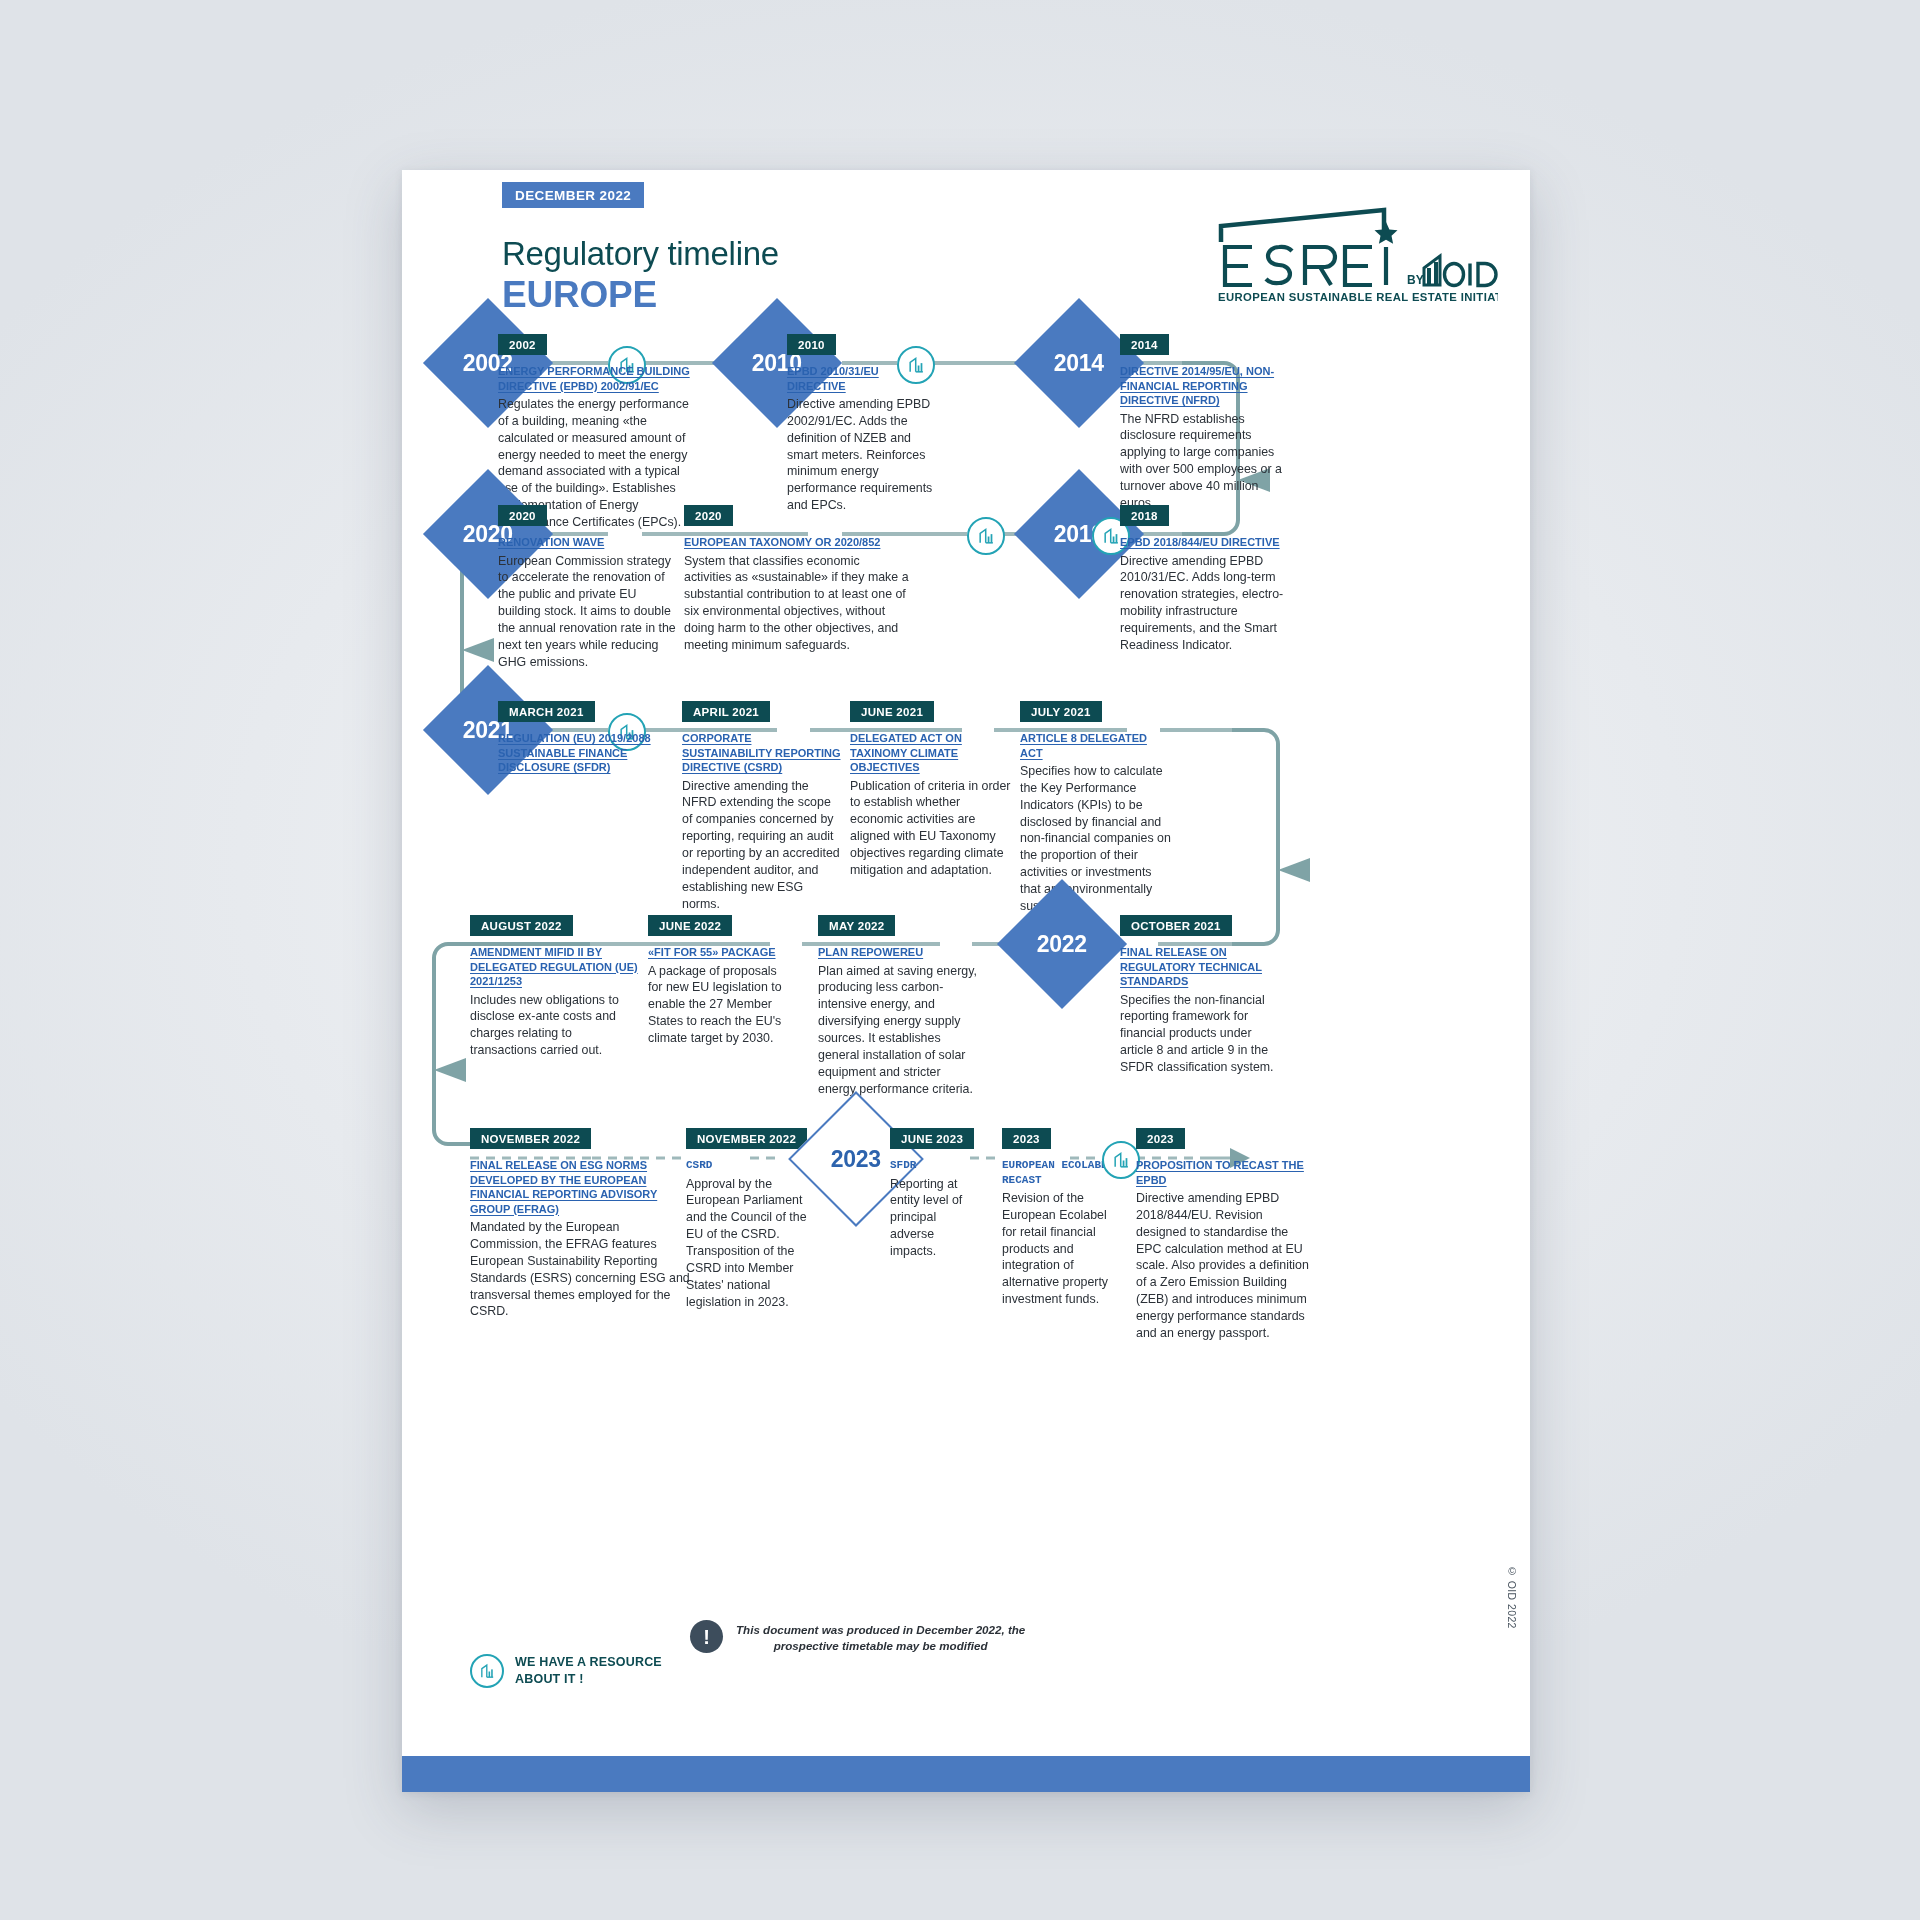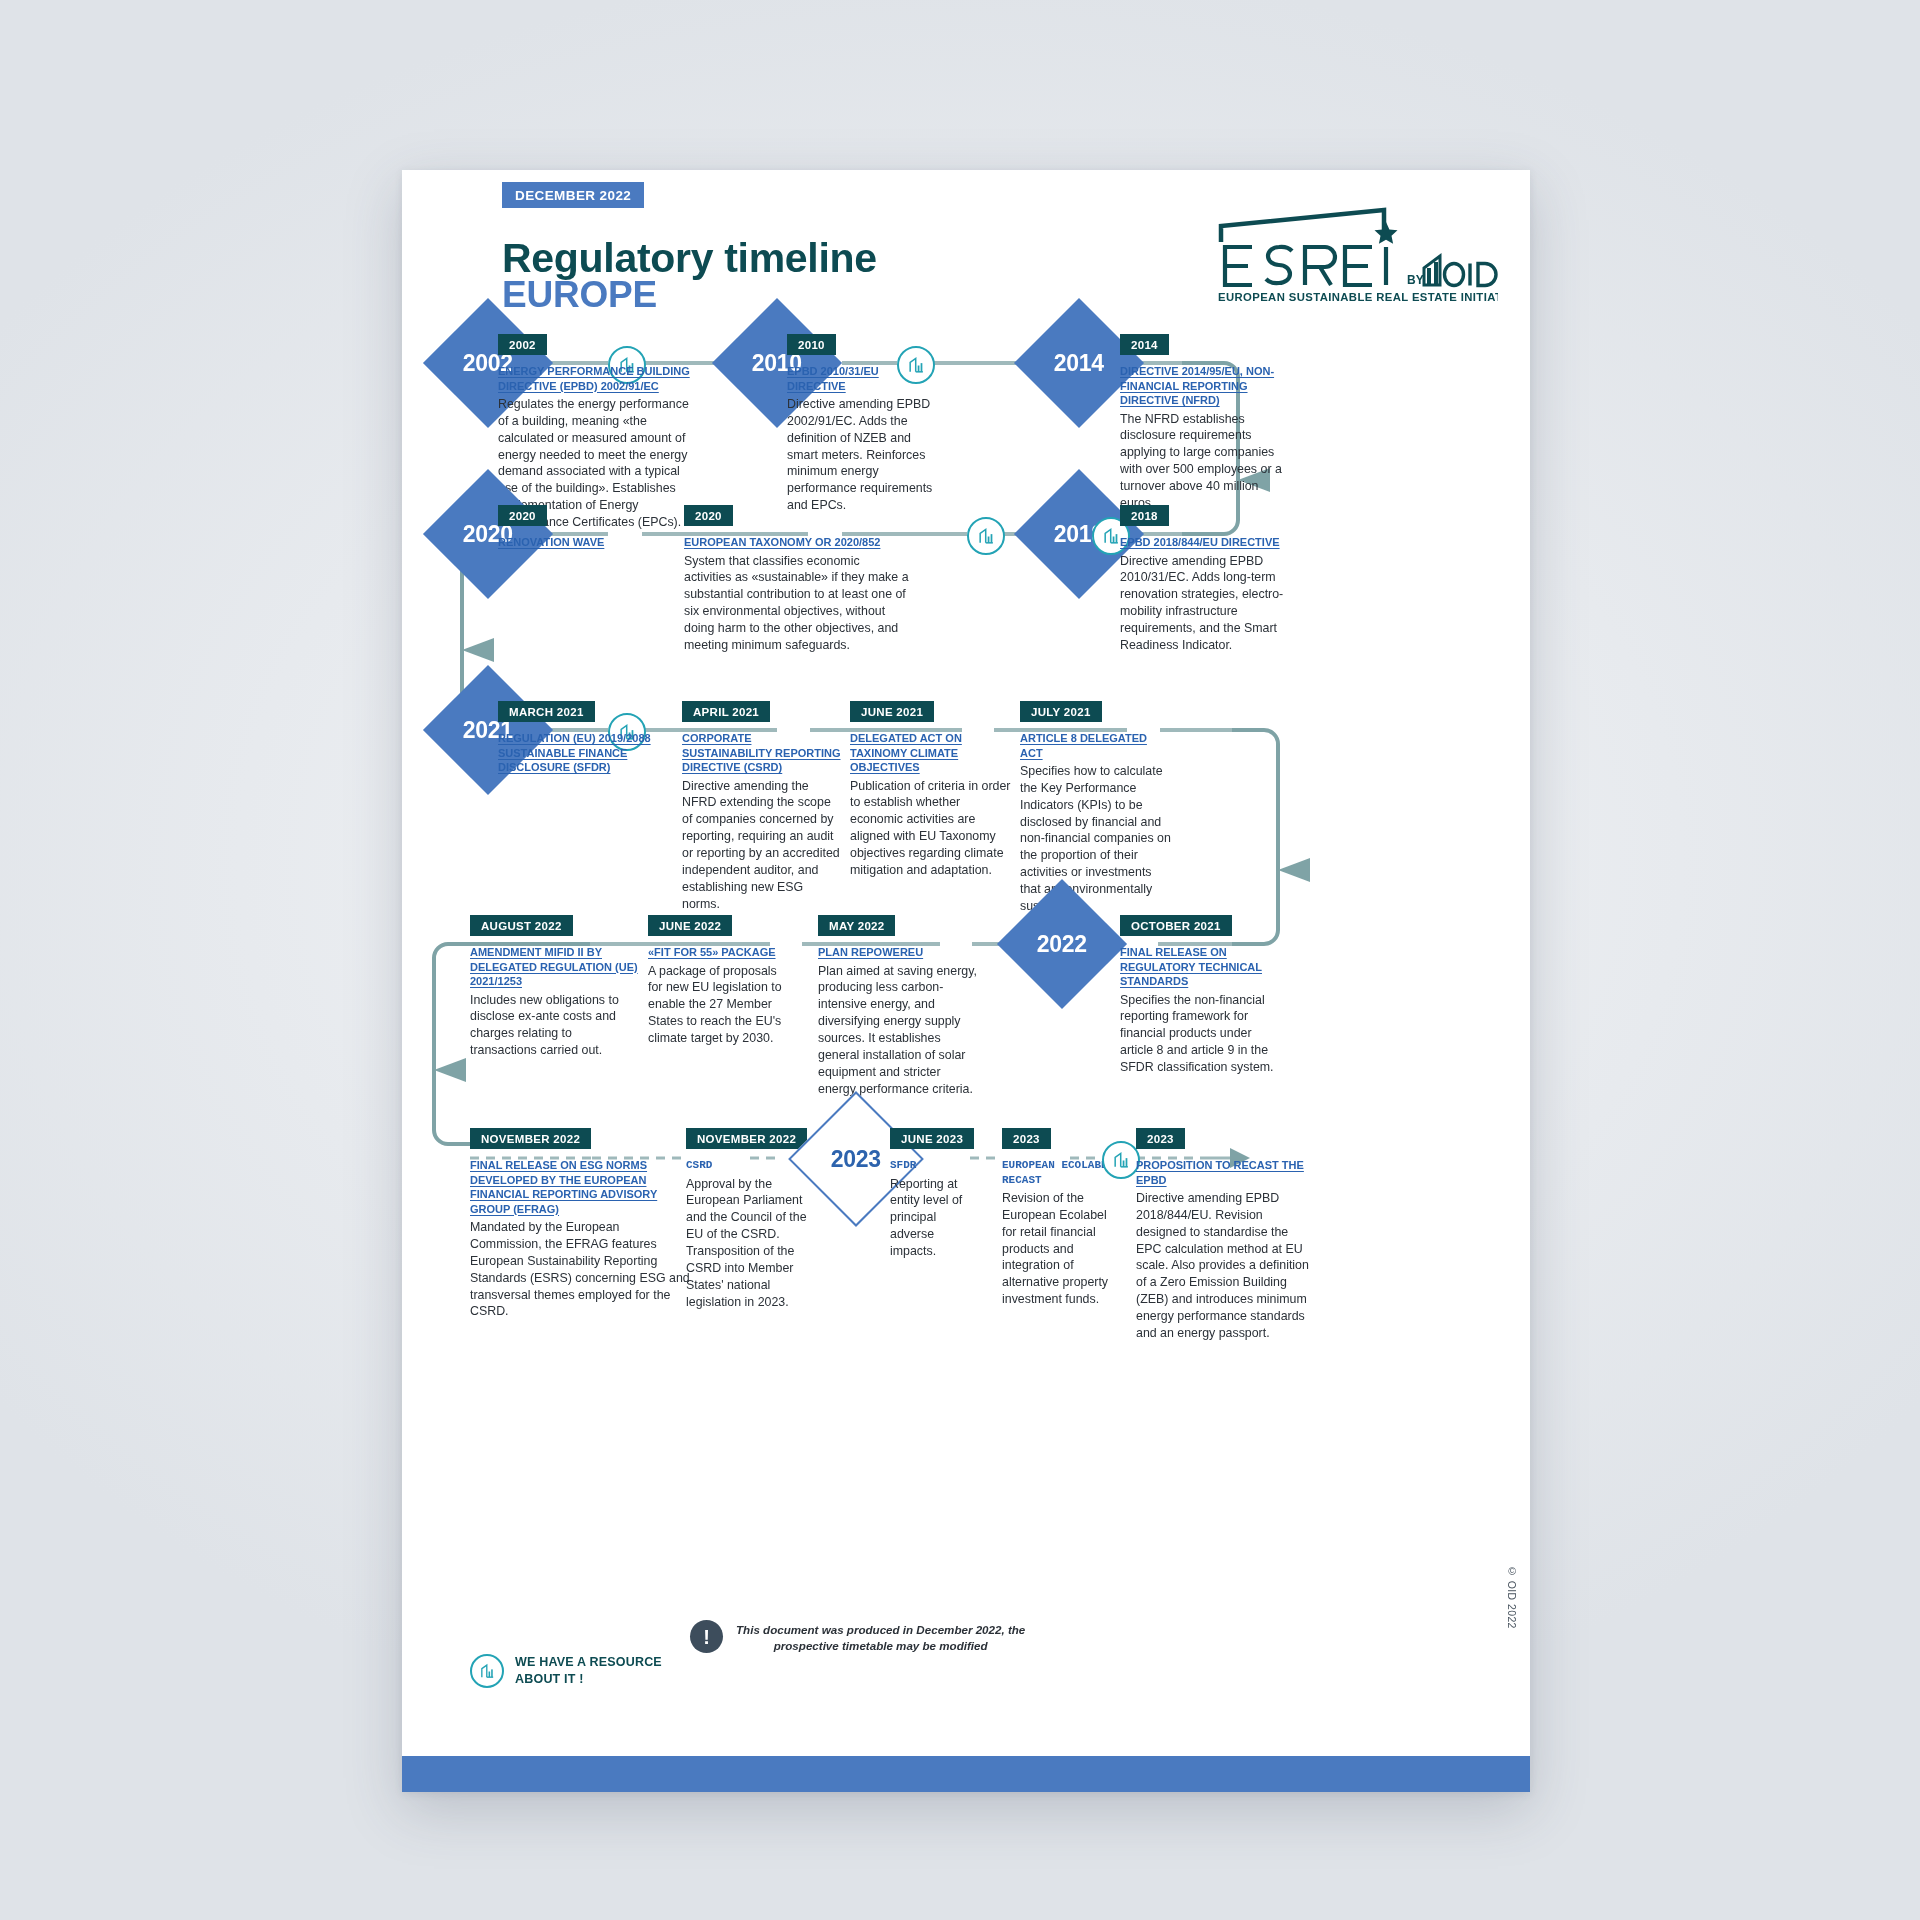--- a/index.html
+++ b/index.html
@@ -26,21 +26,21 @@
   #page-inner{position:absolute;inset:0;padding-left:7px;}
 
   .date-chip{
     position:absolute;left:100px;top:12px;
     background:#4a7ac0;color:#fff;
     font-size:13.5px;font-weight:bold;letter-spacing:.4px;
     padding:6px 13px 5px 13px;
   }
   .title1{
     position:absolute;left:100px;top:65px;
-    font-size:41px;font-weight:bold;color:#0d4b52;letter-spacing:-.3px;
+    font-size:33px;font-weight:normal;color:#0d4b52;letter-spacing:-.3px;
   }
   .title2{
     position:absolute;left:100px;top:104px;
     font-size:37px;font-weight:bold;color:#4a7ac0;letter-spacing:-.2px;
   }
 
   
   #logo{position:absolute;right:32px;top:36px;width:290px;height:100px;}
   #logo svg{display:block;}
 
@@ -259,20 +259,21 @@
     <div class="hd">DIRECTIVE 2014/95/EU, NON-FINANCIAL REPORTING DIRECTIVE (NFRD)</div>
     <div class="bd">The NFRD establishes disclosure requirements applying to large companies with over 500 employees or a turnover above 40 million euros.</div>
   </div>
 
   <div class="node" style="left:40px;top:318px;">
     <span>2020</span>
   </div>
   <div class="evt" style="left:96px;top:335px;width:182px;">
     <span class="chip">2020</span>
     <div class="hd">RENOVATION WAVE</div>
+    <div class="bd">European Commission strategy to accelerate the renovation of the public and private EU building stock. It aims to double the annual renovation rate in the next ten years while reducing GHG emissions.</div>
   </div>
 
   <div class="ricon" style="left:565px;top:347px;">
     <svg width="19" height="19" viewBox="0 0 24 24" fill="none" stroke="#23a3b5" stroke-width="1.9">
       <path d="M4 20 V8 L11 3 V20"></path>
           <path d="M11 20 H20 V20"></path>
       <rect x="13.5" y="12" width="2.2" height="8" fill="#23a3b5" stroke="none"></rect>
       <rect x="17.2" y="9" width="2.2" height="11" fill="#23a3b5" stroke="none"></rect>
     </svg>
   </div>

